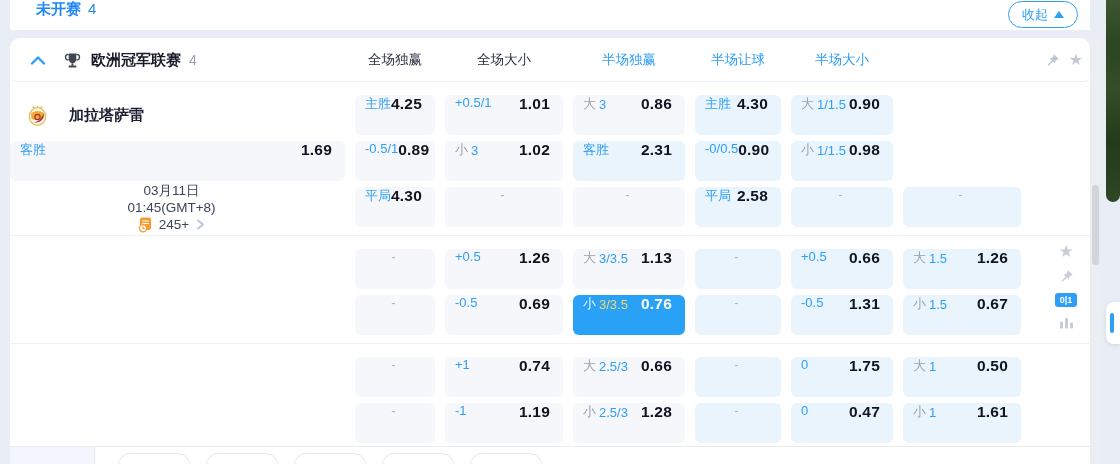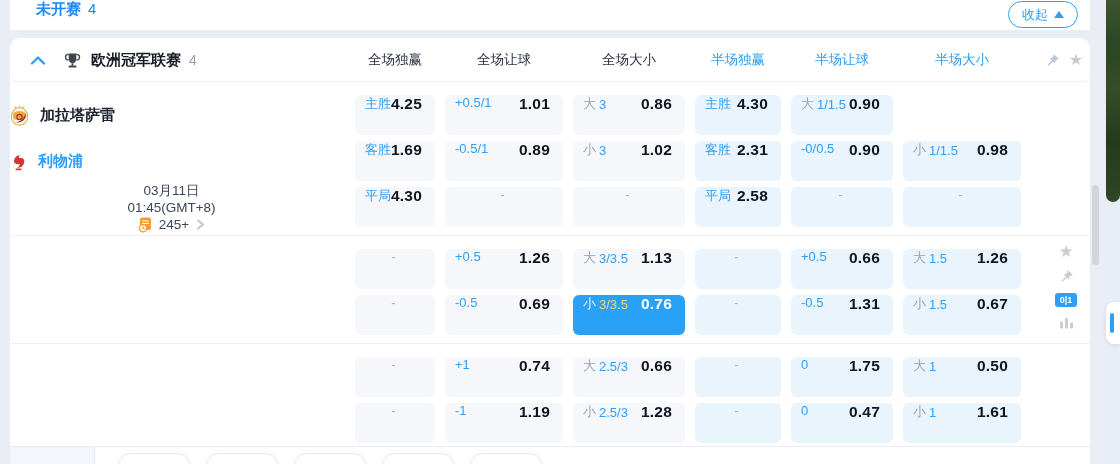--- a/index.html
+++ b/index.html
@@ -50,21 +50,21 @@
   .cell .lab, .cell .hand { color:var(--accent-blue,#2f9ef6); }
   .cell .prefix { color:#99a2b0; }
   .cell .val { font-weight:bold; font-size:15.5px; color:var(--value-dark,#0f1420); letter-spacing:.2px; }
   .cell.dash { justify-content:center; color:var(--dash-gray,#a9b2bf); cursor:default; }
   .cell.hl { background:var(--highlight-bg,#28a1f6); }
   .cell.hl .prefix { color:rgba(255,255,255,.92); }
   .cell.hl .hand { color:var(--highlight-handicap,#f7d56e); }
   .cell.hl .val { color:#fff; }
 
   .info-cell { height:46px; display:flex; align-items:center; }
-  .team { display:flex; align-items:center; gap:11px; }
+  .team { display:flex; align-items:center; gap:22px; padding-left:18px; }
   .team-name { font-size:15px; font-weight:bold; color:#1a2030; }
   .team-name.away { color:var(--accent-blue,#2f9ef6); }
   .meta { width:100%; display:flex; align-items:center; justify-content:space-between; padding:0 26px 0 14px;flex-direction:column; }
   .datetime { text-align:center; color:#3c4456; font-size:13.5px; line-height:17px; }
   .markets { display:flex; align-items:center; gap:5px; color:#3c4759; font-size:13.5px; cursor:pointer; }
 
   
   .rail { position:absolute; left:1052px; top:243px; width:28px; display:flex; flex-direction:column; align-items:center; gap:9px; }
   .rail .star-ic { font-size:17px; color:#c9ced6; }
   .rail .pin-ic { color:#c9ced6; }
@@ -116,21 +116,20 @@
             <path d="M6 2.5 h8 v5.5 c0 3-1.7 5-4 5 s-4-2-4-5 z" fill="#41454e"></path>
             <path d="M6 3.5 c-2.2 0-3.4 1.1-3.4 2.7 0 2 1.6 3.2 3.4 3.2 M14 3.5 c2.2 0 3.4 1.1 3.4 2.7 0 2-1.6 3.2-3.4 3.2" fill="none" stroke="#41454e" stroke-width="1.4"></path>
             <rect x="9" y="13" width="2" height="2.4" fill="#41454e"></rect>
             <rect x="5.8" y="15.2" width="8.4" height="2.2" rx="1" fill="#41454e"></rect>
           </svg>
         </span>
         <span class="league-name">欧洲冠军联赛</span>
         <span class="league-count">4</span>
       </div>
       <div class="col-h full">全场独赢</div>
-      <div class="col-h full">全场让球</div>
       <div class="col-h full">全场大小</div>
       <div class="col-h half">半场独赢</div>
       <div class="col-h half">半场让球</div>
       <div class="col-h half">半场大小</div>
     </div>
     <div class="hdr-icons">
       <span class="pin-ic">
         <svg width="15" height="15" viewBox="0 0 16 16">
             <path d="M9.6 1.3 L14.7 6.4 L11.2 7.9 L10.6 11.2 L8.4 9 L3.8 13.6 L2.7 12.5 L7.3 7.9 L5.1 5.7 L8.2 4.9 Z" fill="currentColor"></path>
           </svg>
@@ -183,31 +182,20 @@
           </div>
           <div class="cell half">
             <span class="lbl">
               <span class="prefix">大</span>
               <span class="hand">1/1.5</span>
             </span>
             <span class="val">0.90</span>
           </div>
         </div>
         <div class="row-grid odds-row">
-          <div class="info-cell">
-            <div id="info-away" class="team">
-    <span>
-      <svg width="17" height="19" viewBox="0 0 17 19">
-        <path d="M4.5 12 C3 7.5 5.5 3.5 10 3.2 c-1.2 1-1.3 2.2-.3 3.1 c2.4-1 4.6.3 4.6 3 c0 4.3-3.2 6.6-7.6 6.6 c2.1-1 3.1-2.3 3-4.2 c-2 1.1-4.4.4-5.2-1.7 z" fill="#d3362d"></path>
-        <rect x="5.5" y="16.4" width="6" height="1.8" rx="0.9" fill="#d3362d"></rect>
-      </svg>
-    </span>
-    <span class="team-name away">利物浦</span>
-  </div>
-          </div>
           <div class="cell full">
             <span class="lbl">
               <span class="lab">客胜</span>
             </span>
             <span class="val">1.69</span>
           </div>
           <div class="cell full">
             <span class="lbl">
               <span class="lab">-0.5/1</span>
             </span>

